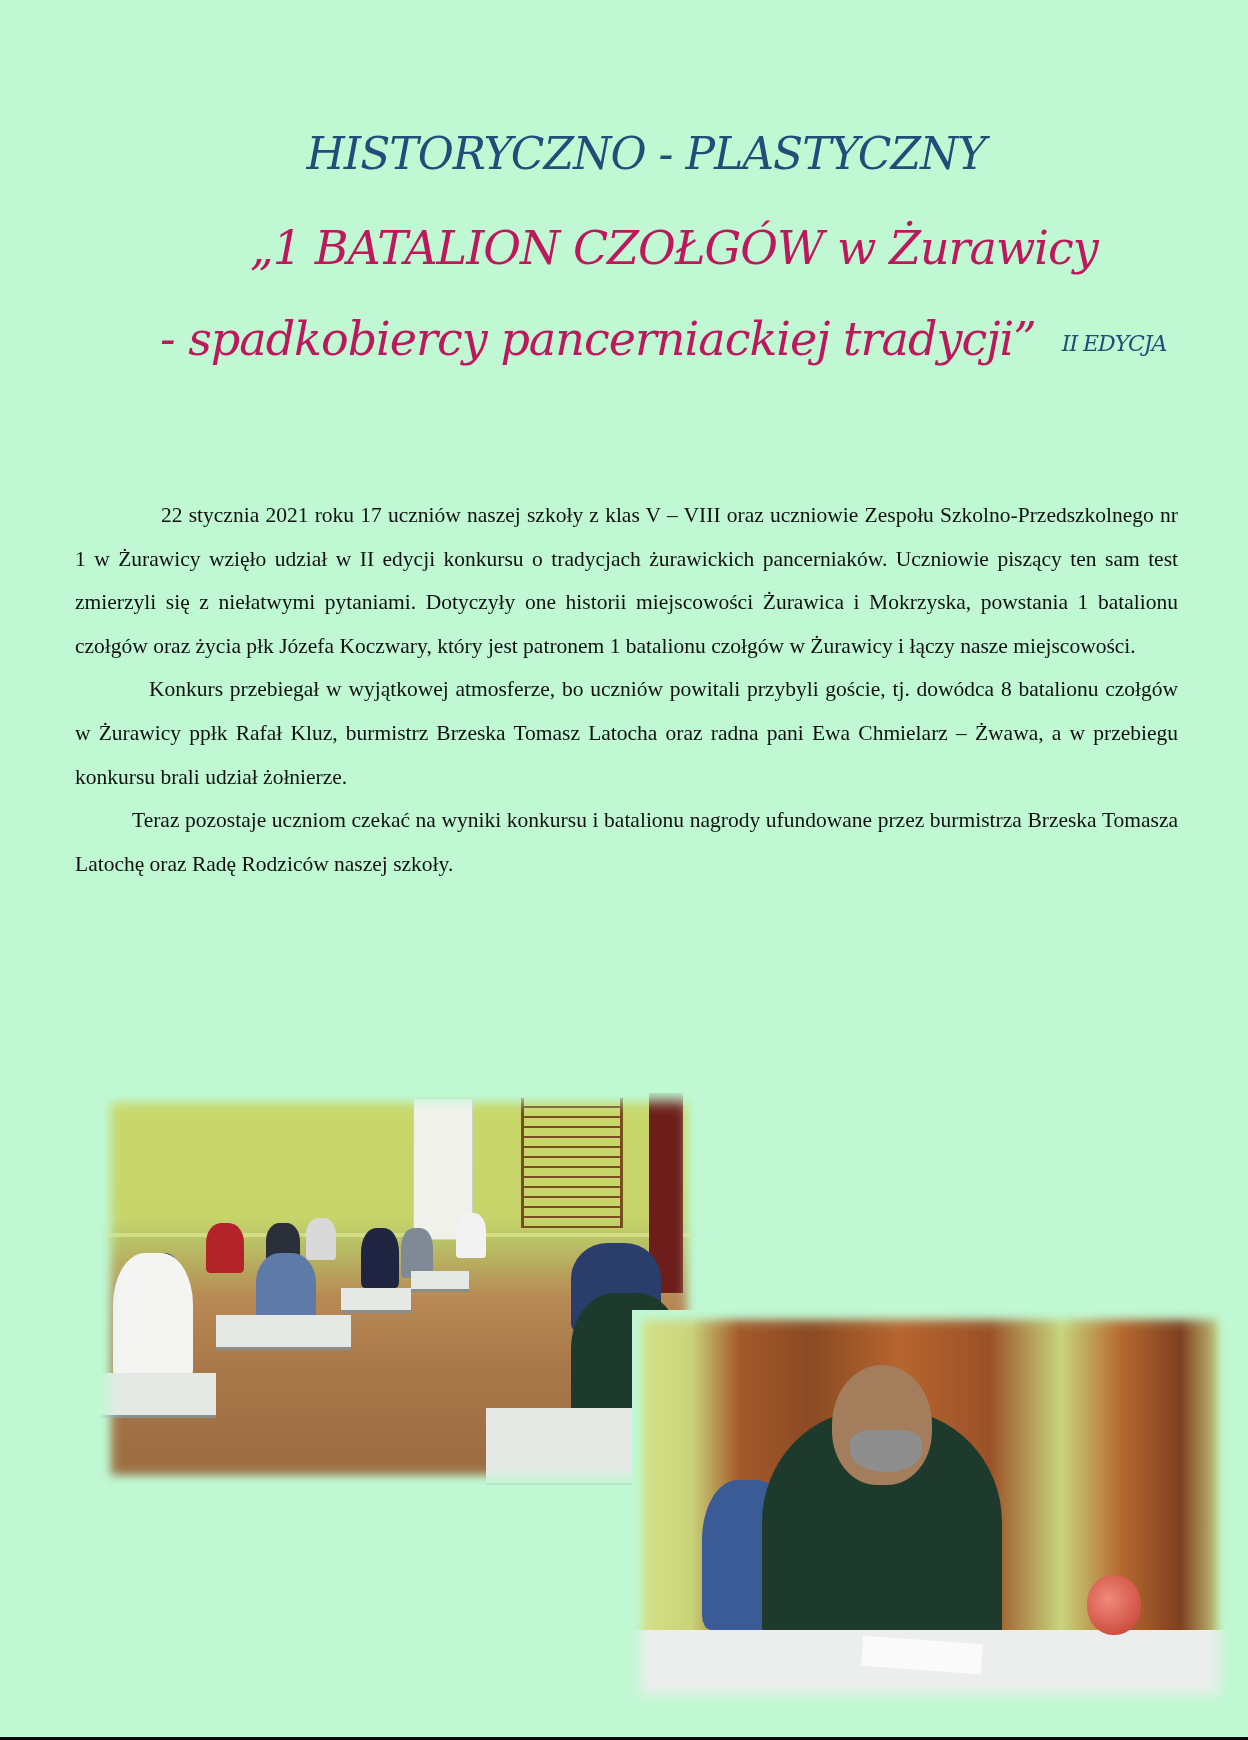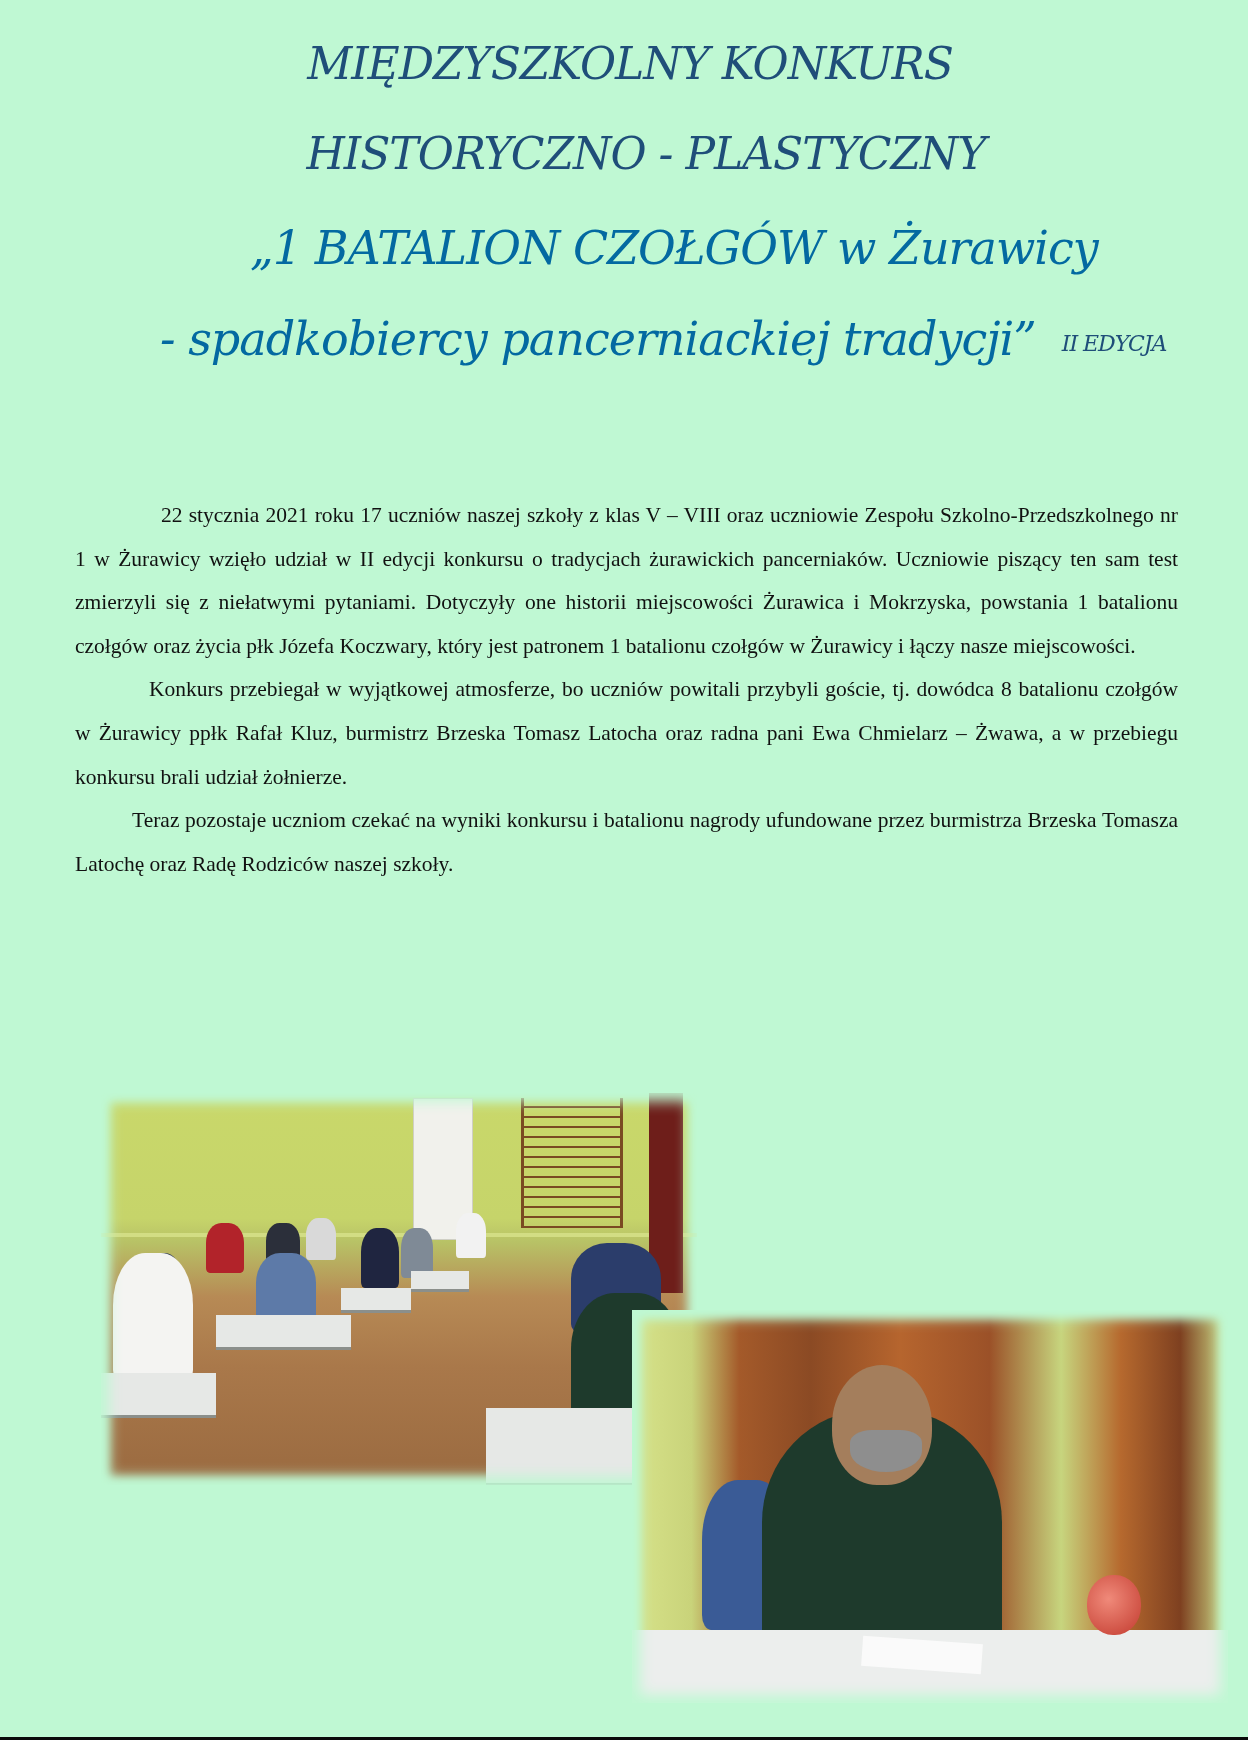--- a/index.html
+++ b/index.html
@@ -29,21 +29,21 @@
       background: #0a0a0a;
     }
     .title {
       position: absolute;
       font-family: "DejaVu Serif", serif;
       font-style: italic;
       white-space: nowrap;
       letter-spacing: -1px;
     }
     .t-blue { color: #1f4e79; }
-    .t-red { color: #0369a1; }
+    .t-red { color: #be185d; }
     .title-line1 {
       left: 0; width: 1248px; text-align: center;
       top: 38px; font-size: 44px;
       padding-left: 12px; box-sizing: border-box;
     }
     .title-line2 {
       left: 16px; width: 1248px; text-align: center;
       top: 128px; font-size: 44px;
       padding-left: 12px; box-sizing: border-box;
     }
@@ -148,21 +148,20 @@
     .p2-paper {
       position: absolute; left: 230px; top: 330px; width: 120px; height: 30px;
       background: #fafafa; transform: rotate(4deg);
     }
   </style>
 </head>
 <body>
 
 <div class="page">
 
-  <div class="title title-line1 t-blue">MIĘDZYSZKOLNY KONKURS</div>
   <div class="title title-line2 t-blue">HISTORYCZNO - PLASTYCZNY</div>
   <div class="title title-line3 t-red">„1 BATALION CZOŁGÓW w Żurawicy</div>
   <div class="title title-line4">
     <span class="t-red">- spadkobiercy pancerniackiej tradycji”</span><span class="edition t-blue">II EDYCJA</span>
   </div>
 
   <div class="body-text">
     <p class="indent-1">22 stycznia 2021 roku 17 uczniów naszej szkoły z klas V – VIII oraz uczniowie Zespołu Szkolno-Przedszkolnego nr 1 w Żurawicy wzięło udział w II edycji konkursu o tradycjach żurawickich pancerniaków. Uczniowie piszący ten sam test zmierzyli się z niełatwymi pytaniami. Dotyczyły one historii miejscowości Żurawica i Mokrzyska, powstania 1 batalionu czołgów oraz życia płk Józefa Koczwary, który jest patronem 1 batalionu czołgów w Żurawicy  i łączy nasze miejscowości.</p>
     <p class="indent-2">Konkurs przebiegał w wyjątkowej atmosferze, bo uczniów powitali przybyli goście, tj. dowódca 8 batalionu czołgów w Żurawicy ppłk Rafał Kluz, burmistrz Brzeska Tomasz Latocha oraz radna pani Ewa Chmielarz – Żwawa, a w przebiegu konkursu brali udział żołnierze.</p>
     <p class="indent-4">Teraz pozostaje uczniom czekać na wyniki konkursu i batalionu nagrody ufundowane przez burmistrza Brzeska Tomasza Latochę oraz Radę Rodziców naszej szkoły.</p>

